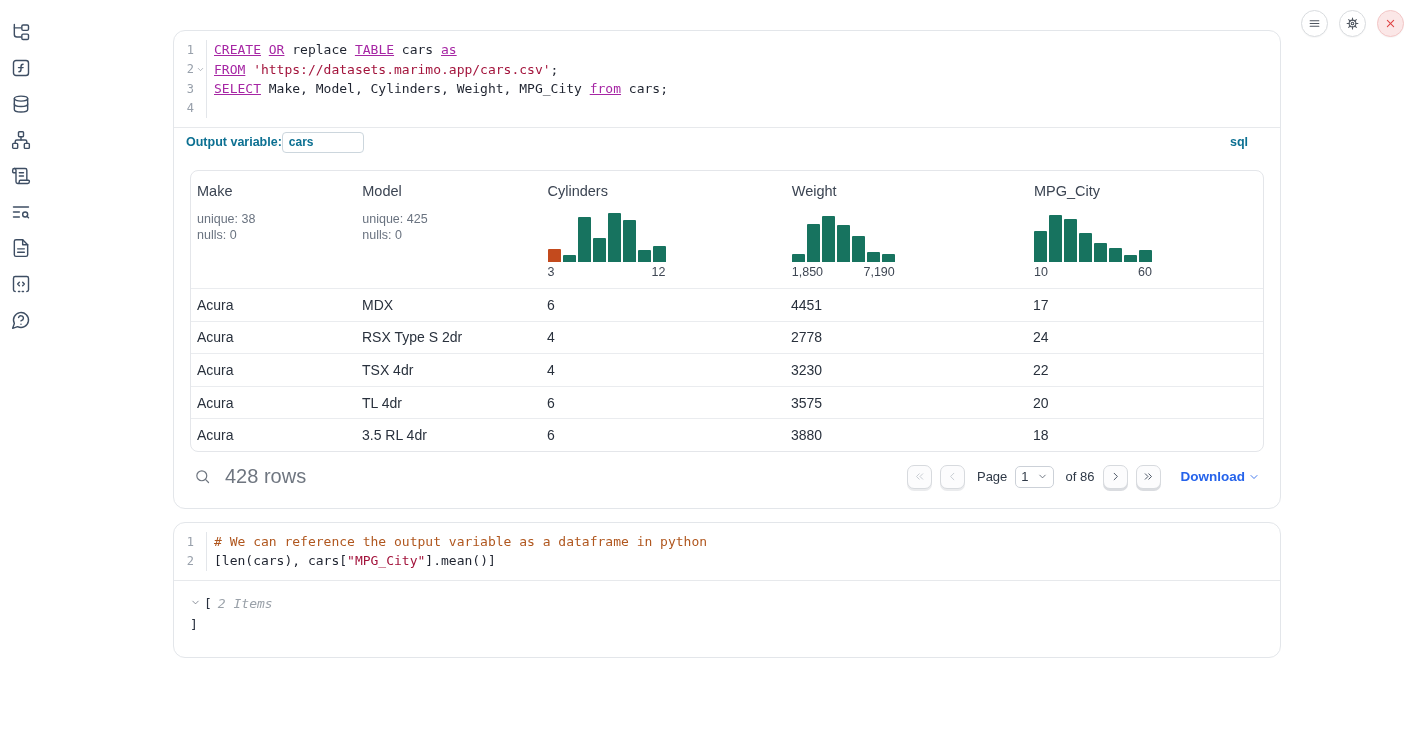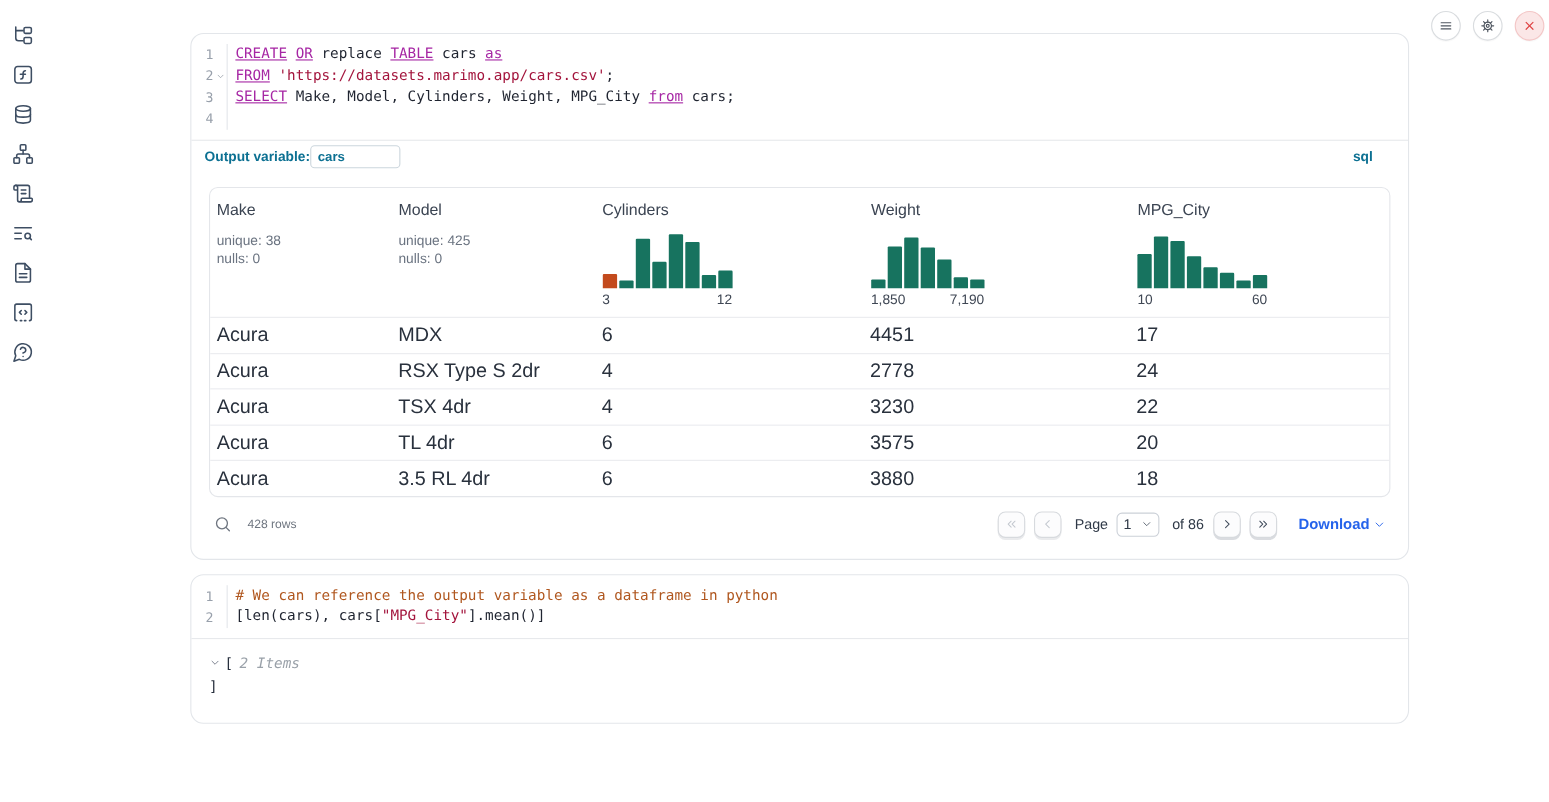--- a/index.html
+++ b/index.html
@@ -64,27 +64,27 @@
   .data-table { border:1px solid #e4e6ea; border-radius:8px; overflow:hidden; }
   .thead { display:flex; padding-top:12px;justify-content:space-between; }
   .c0{width:165px;} .c1{width:185px;} .c2{width:244px;} .c3{width:242px;} .c4{width:235px;}
   .th { padding-left:6px; }
   .th-name { font-size:14.5px; color:#3b4452; }
   .th-stats { margin-top:12px; font-size:12.5px; color:#6a7380; line-height:16px; }
   .hist { margin-top:13px; display:inline-block; }
   .hist-bars { display:flex; align-items:flex-end; gap:2px; height:50px; }
   .bar { width:13px; border-radius:1px 1px 0 0; }
   .hist-labels { display:flex; justify-content:space-between; margin-top:3px; padding-bottom:9px; font-size:12.5px; color:#3f4754; }
-  .trow { display:flex; height:32.6px; align-items:center; border-top:1px solid #eaecef; font-size:18px; color:#29313d; }
+  .trow { display:flex; height:32.6px; align-items:center; border-top:1px solid #eaecef; font-size:14px; color:#29313d; }
   .td { padding-left:6px; }
 
   
   .table-footer { display:flex; align-items:center; margin-top:12px; height:26px; padding:0 4px; }
   .search-btn { width:17px; height:17px; color:#6f7680; cursor:pointer; }
-  .rowcount { margin-left:14px; font-size:11px; color:#6f7680; }
+  .rowcount { margin-left:14px; font-size:20px; color:#6f7680; }
   .pager { margin-left:auto; display:flex; align-items:center; gap:8px;padding-left:16px; }
   .pg-btn {
     width:25px; height:24px; border:1px solid #d7dade; border-radius:7px; background:#fcfcfd;
     box-shadow:0 2px 0 rgba(150,155,165,0.35);
     display:flex; align-items:center; justify-content:center; color:#3f4a5a; cursor:pointer;
   }
   .pg-btn svg { width:13px; height:13px; }
   .pg-btn.dim { color:#c3c8cf; box-shadow:0 2px 0 rgba(170,175,185,0.25); }
   .pg-label { font-size:13px; color:#2f3947; margin-left:4px; }
   .page-select {

